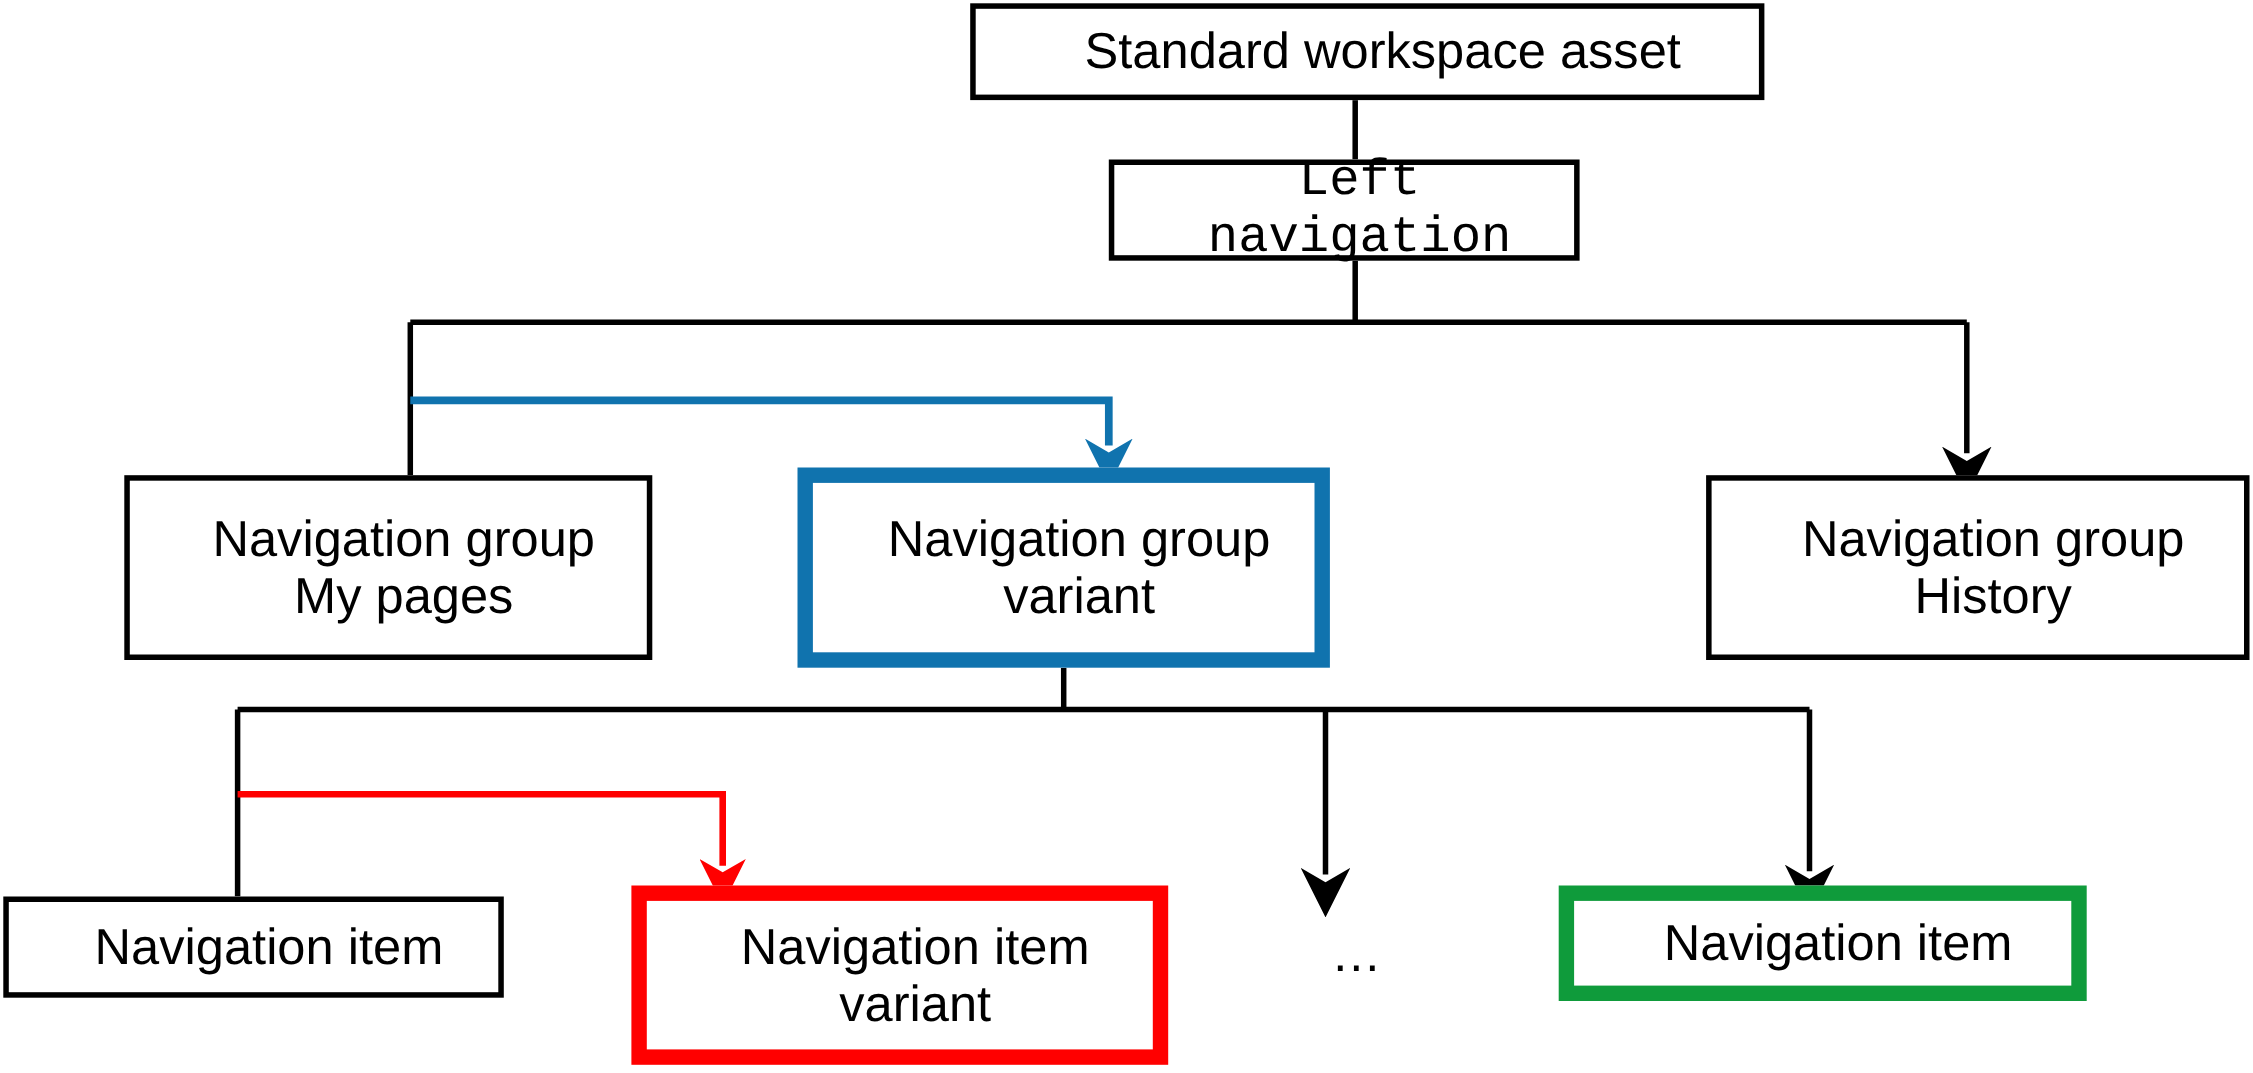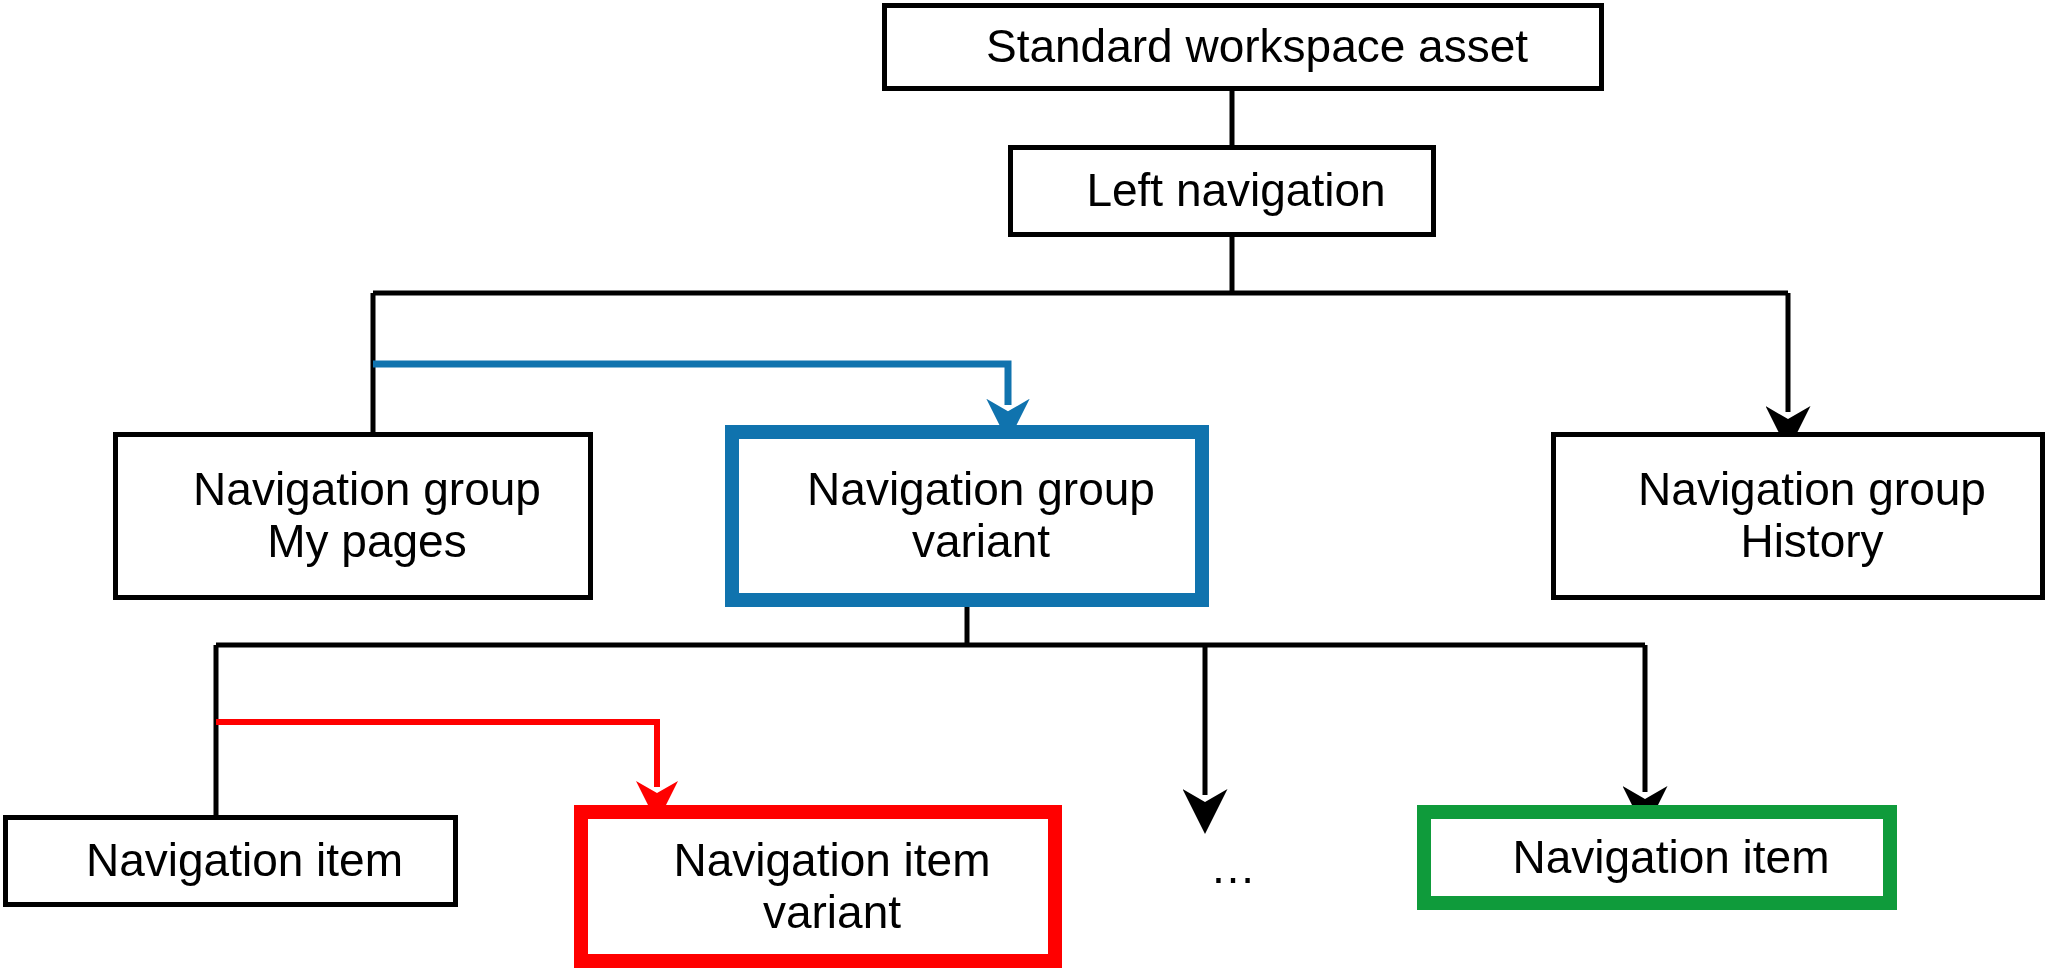--- a/index.html
+++ b/index.html
@@ -111,21 +111,21 @@
       <path d="M1645,645 L1645,792" stroke="#000000" stroke-width="5" fill="none" marker-end="url(#arrow-black)"></path>
     </g>
 
     <g>
       <path d="M216,722 L657,722 L657,787" stroke="#FF0000" stroke-width="6" fill="none" marker-end="url(#arrow-red)"></path>
     </g>
   </svg>
 
   <div class="node node-plain" style="left:882px; top:3px; width:722px; height:88px; font-size:46px;">Standard workspace asset</div>
 
-  <div class="node node-plain" style="left:1008px; top:145px; width:428px; height:92px; font-size:46px;">Left navigation</div>
+  <div class="node node-plain" style="left:1008px; top:145px; width:428px; height:92px; font-size:46px;font-family:Liberation Mono, monospace;">Left navigation</div>
 
   <div class="node node-plain" style="left:113px; top:432px; width:480px; height:168px; font-size:46px;">Navigation group
 My pages</div>
 
   <div class="node node-blue" style="left:725px; top:425px; width:484px; height:182px; font-size:46px;">Navigation group
 variant</div>
 
   <div class="node node-plain" style="left:1551px; top:432px; width:494px; height:168px; font-size:46px;">Navigation group
 History</div>
 

